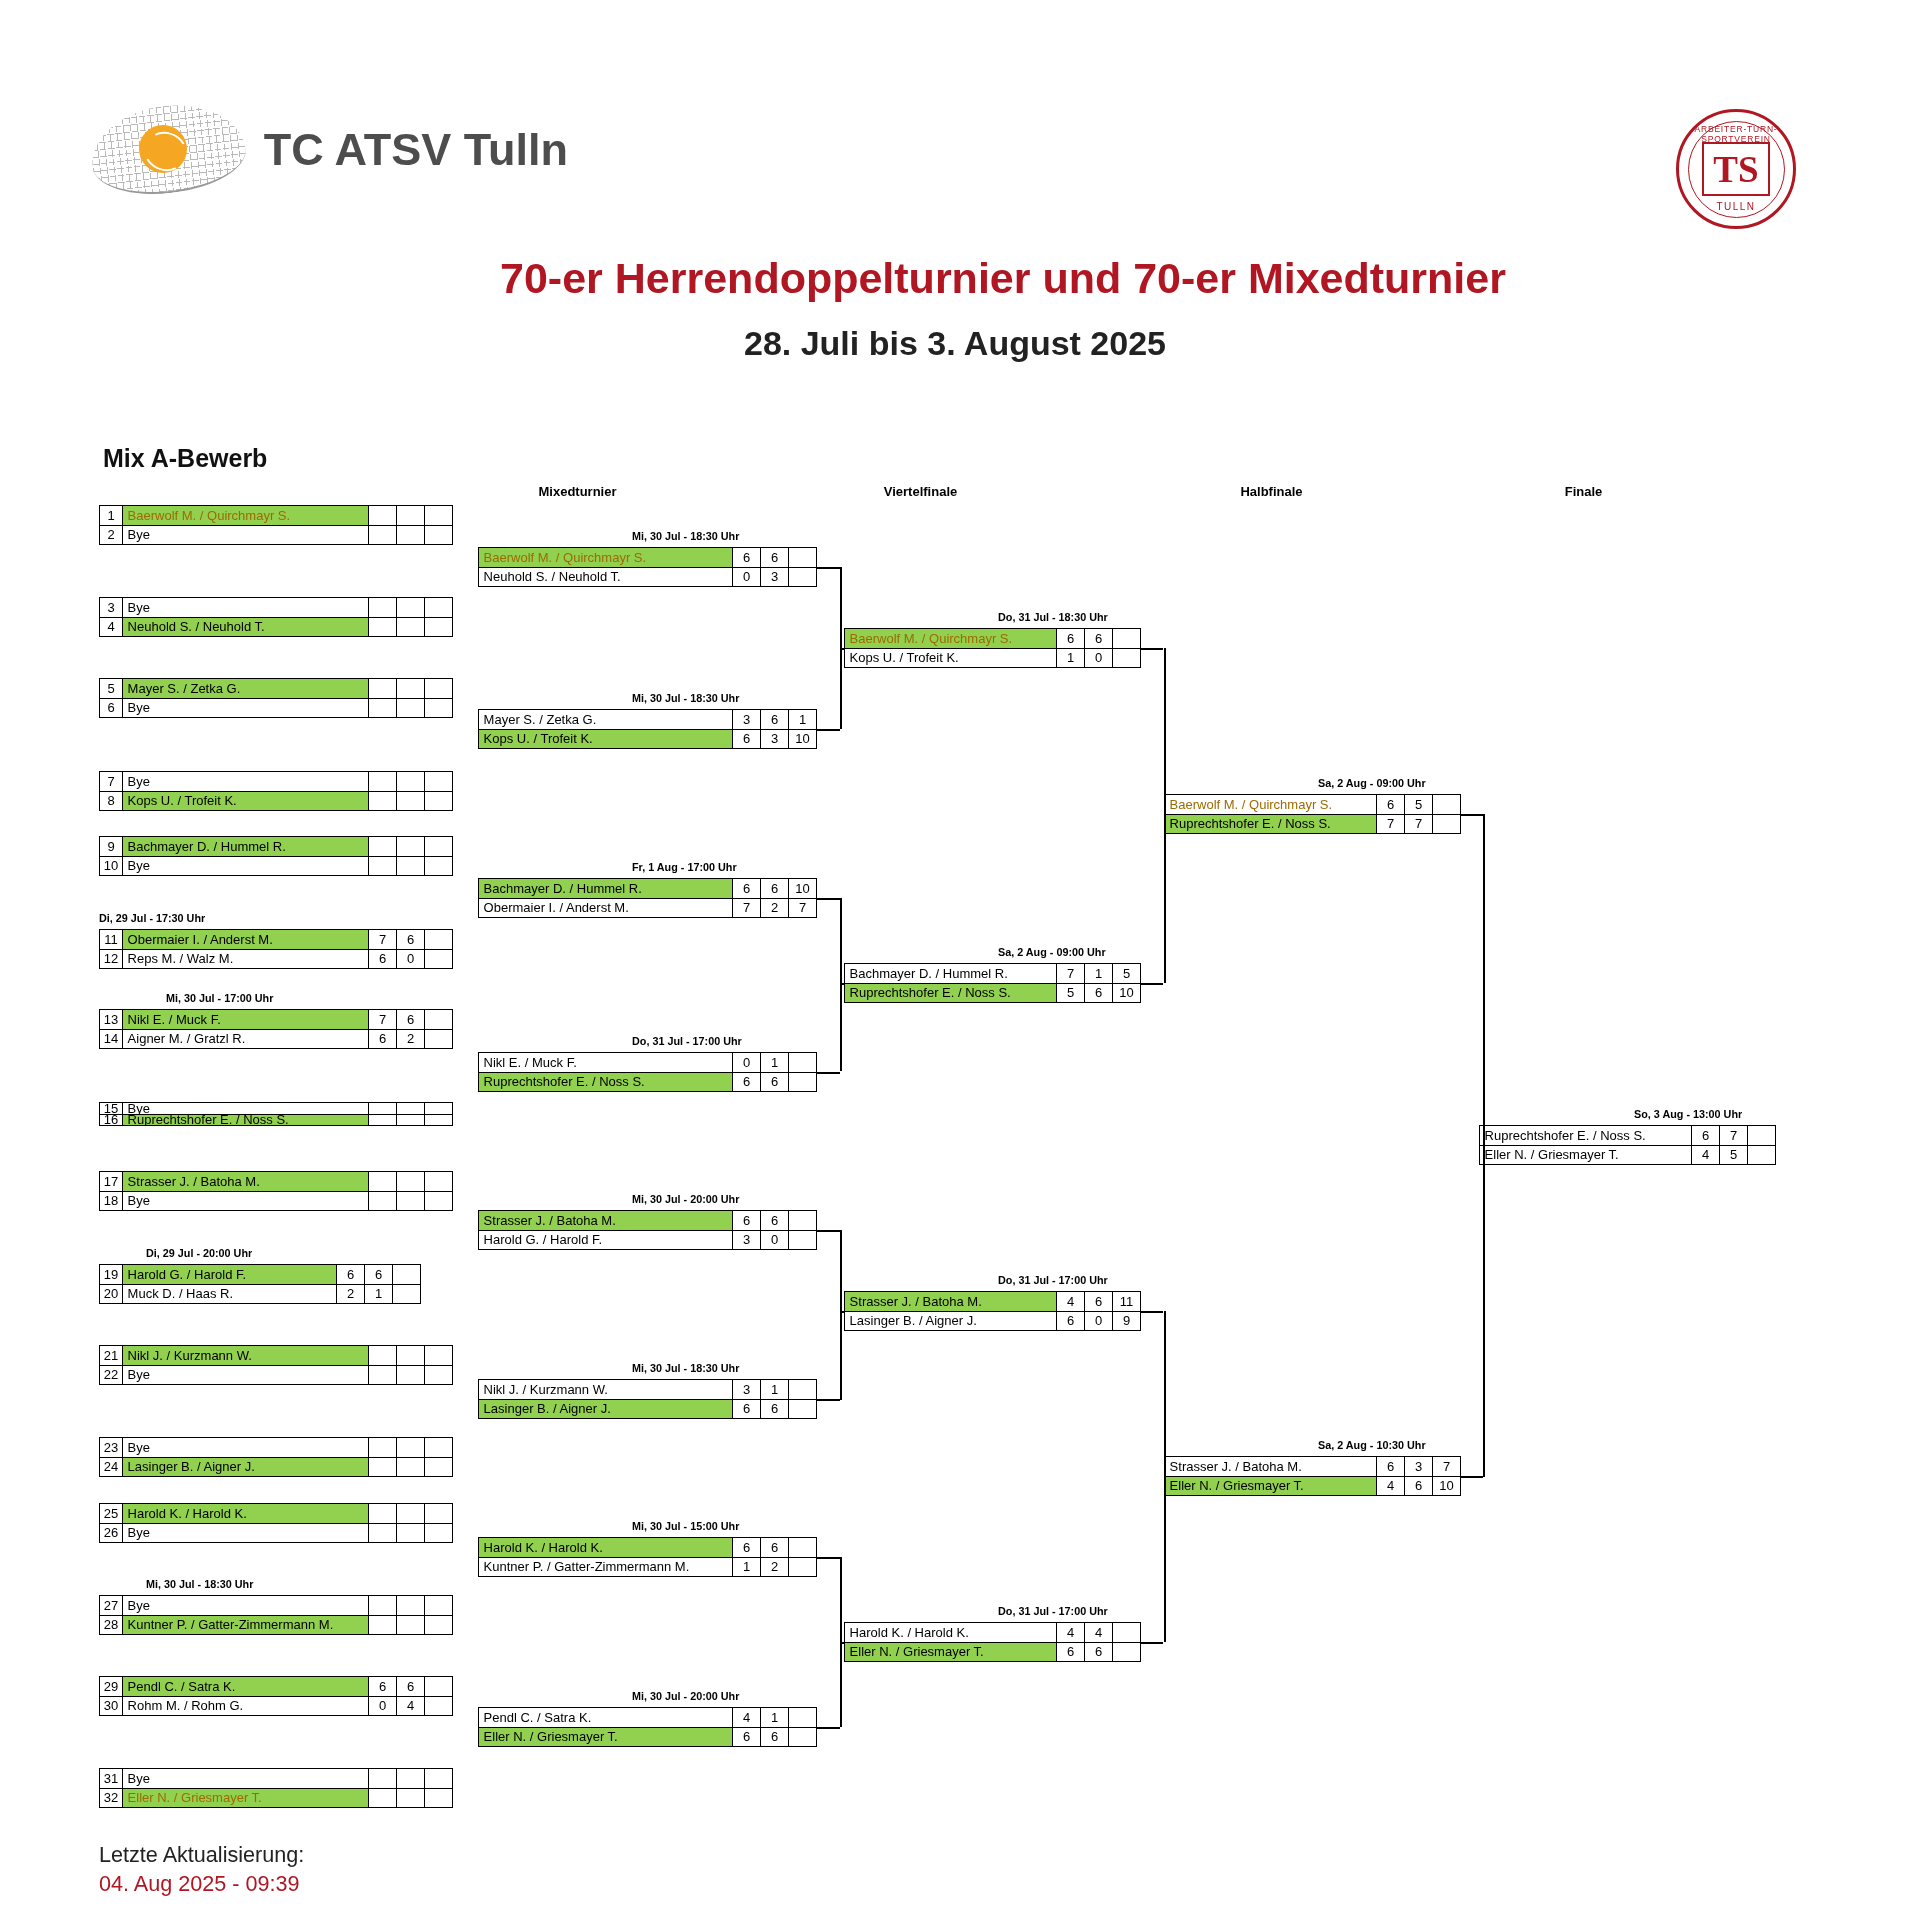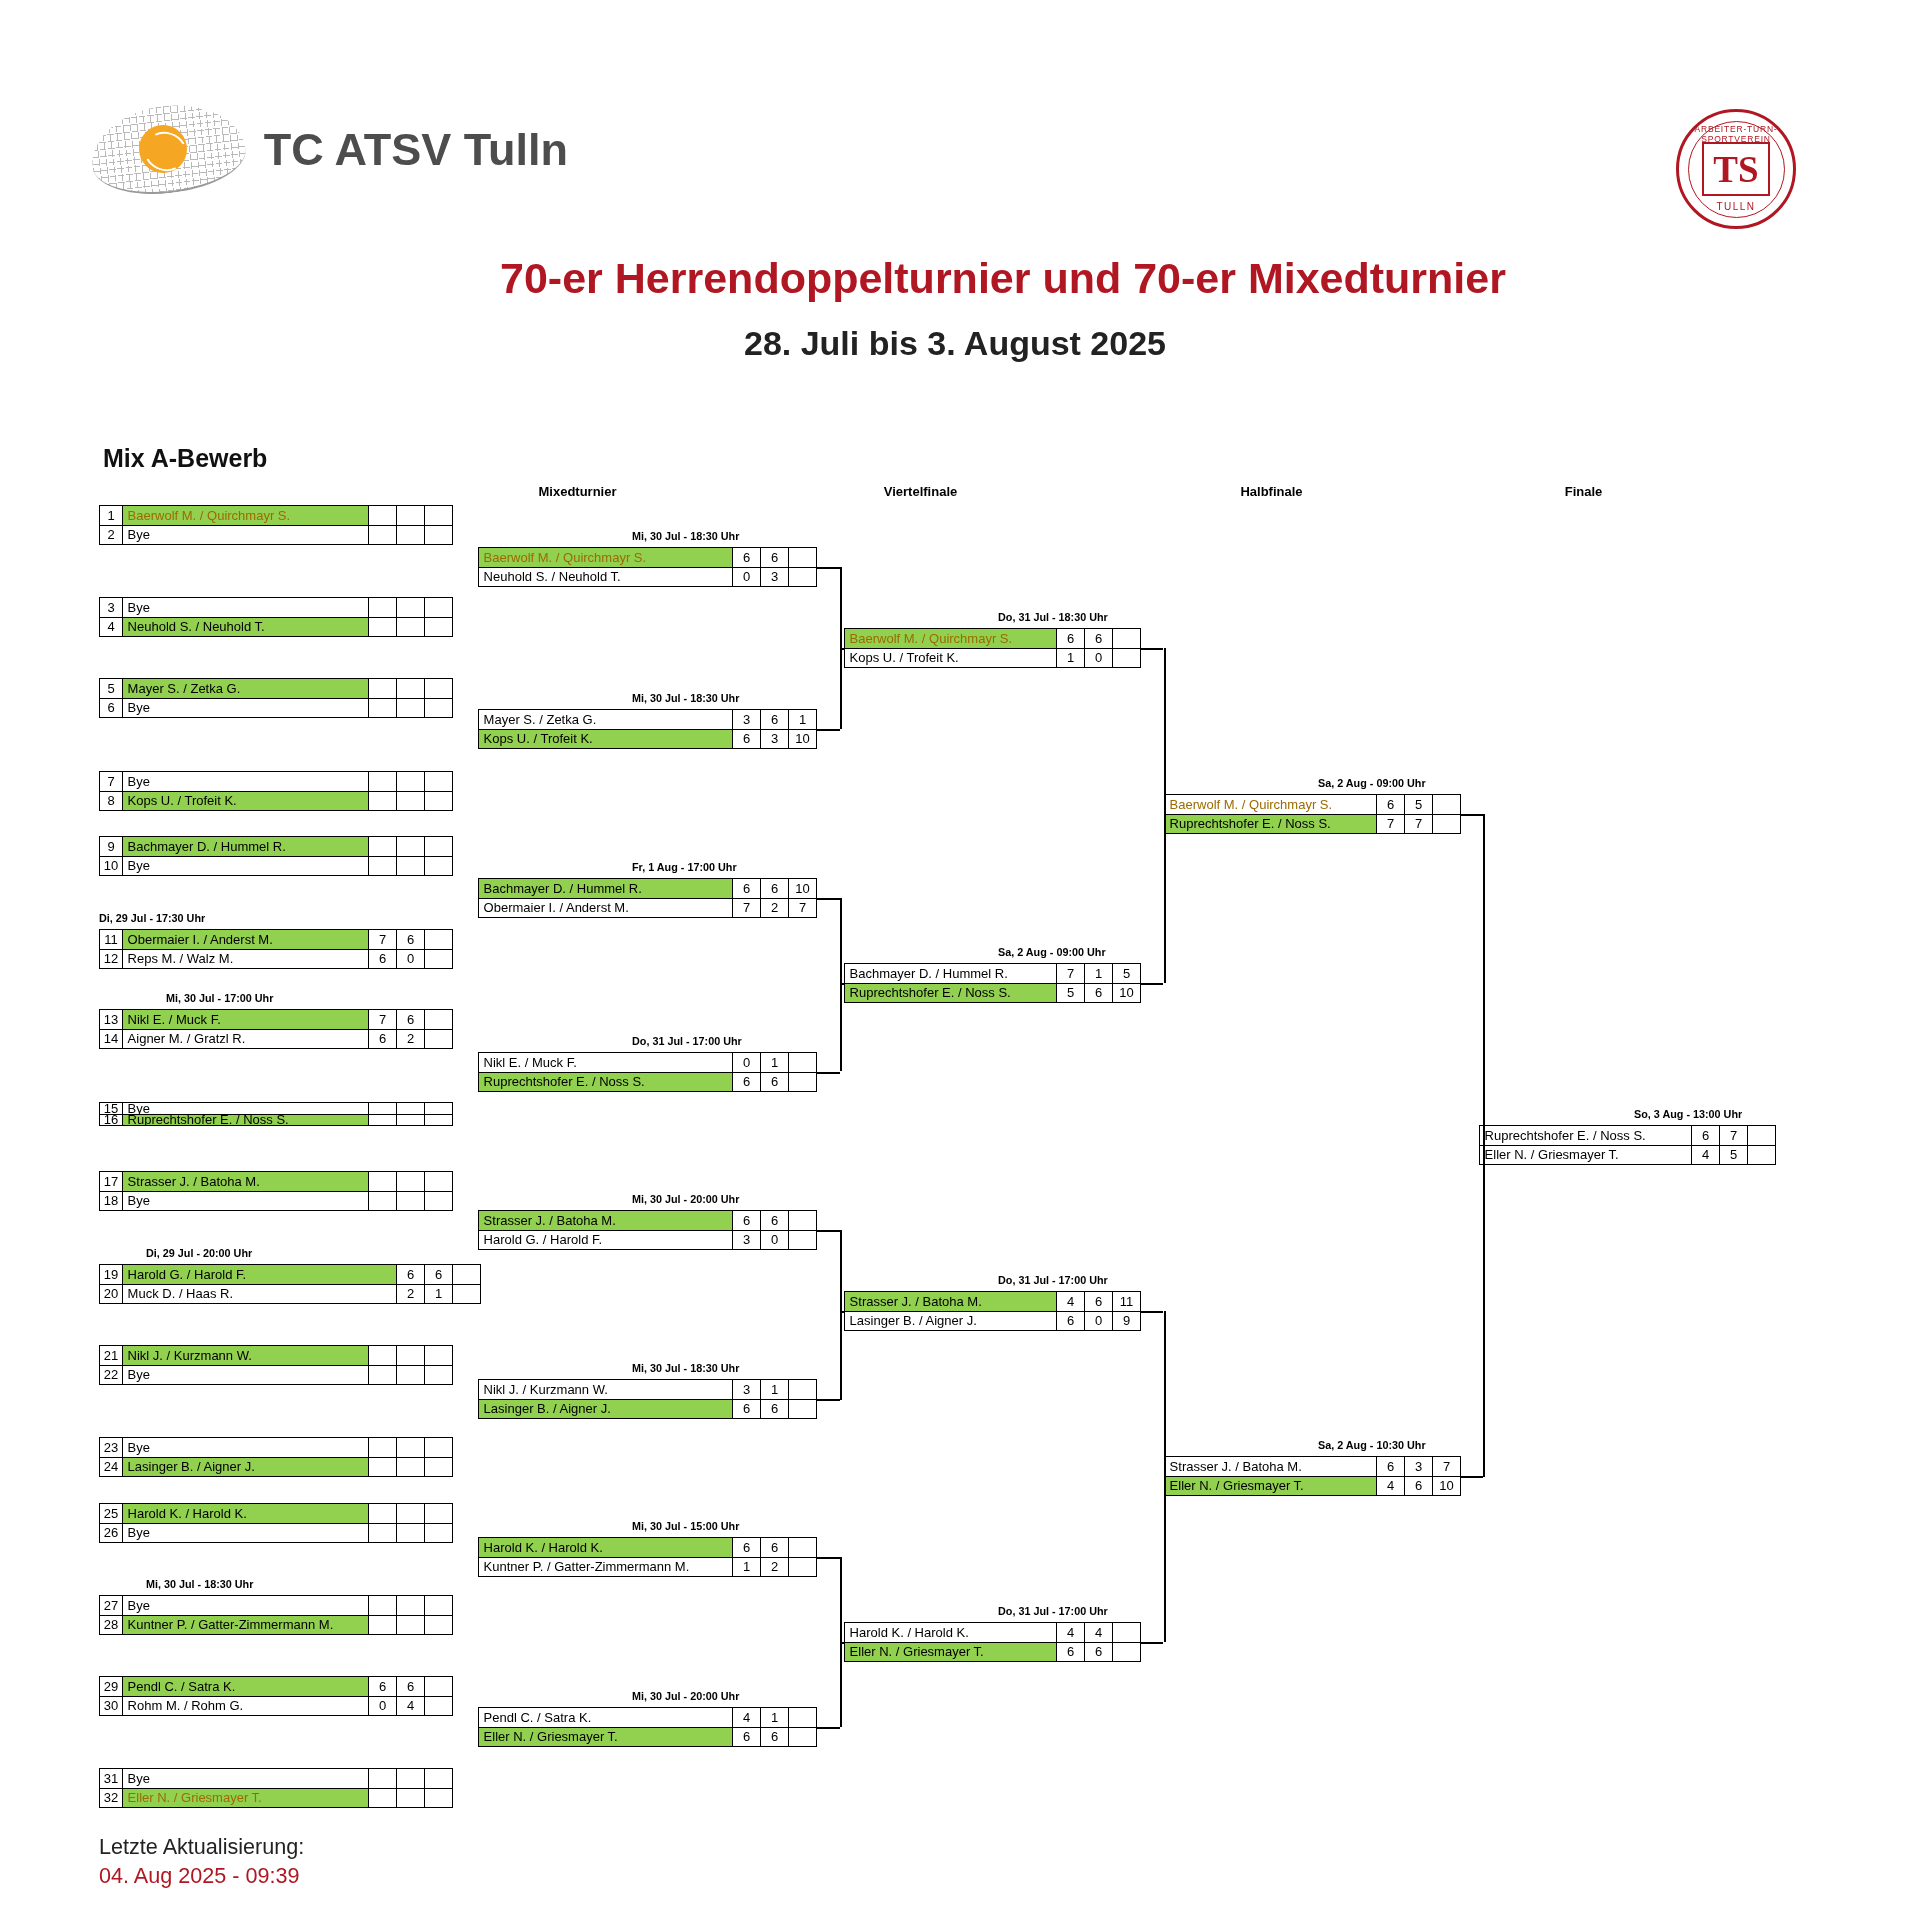--- a/index.html
+++ b/index.html
@@ -145,21 +145,21 @@
   }
   .conn {
     position: absolute;
     background: #000;
   }
 
   
   #footer {
     position: absolute; left: 99px; top: 1834px;
   }
-  #footer .l1 { font-size: 21.6px; color: #222; }
+  #footer .l1 { font-size: 21.6px; color: #222; margin-top: 8px; }
   #footer .l2 { font-size: 21.6px; color: #b01722; margin-top: 3.1px; }
 </style>
 </head>
 <body>
 
 <div id="header">
   <div id="logo-block">
     <div id="logo-mark">
       <div class="net"></div>
       <div class="ball"></div>
@@ -322,21 +322,21 @@
         <div class="sc"></div>
       </div>
       <div class="row slot">
         <div class="numcell">18</div>
         <div class="name">Bye</div>
         <div class="sc"></div>
         <div class="sc"></div>
         <div class="sc"></div>
       </div>
     </div>
-    <div class="match r1" style="left:99px; top:1264px; width:382px; height:40px;">
+    <div class="match r1" style="left:99px; top:1264px; width:322px; height:40px;">
       <div class="row slot">
         <div class="numcell">19</div>
         <div class="name win">Harold G. / Harold F.</div>
         <div class="sc">6</div>
         <div class="sc">6</div>
         <div class="sc"></div>
       </div>
       <div class="row slot">
         <div class="numcell">20</div>
         <div class="name">Muck D. / Haas R.</div>

